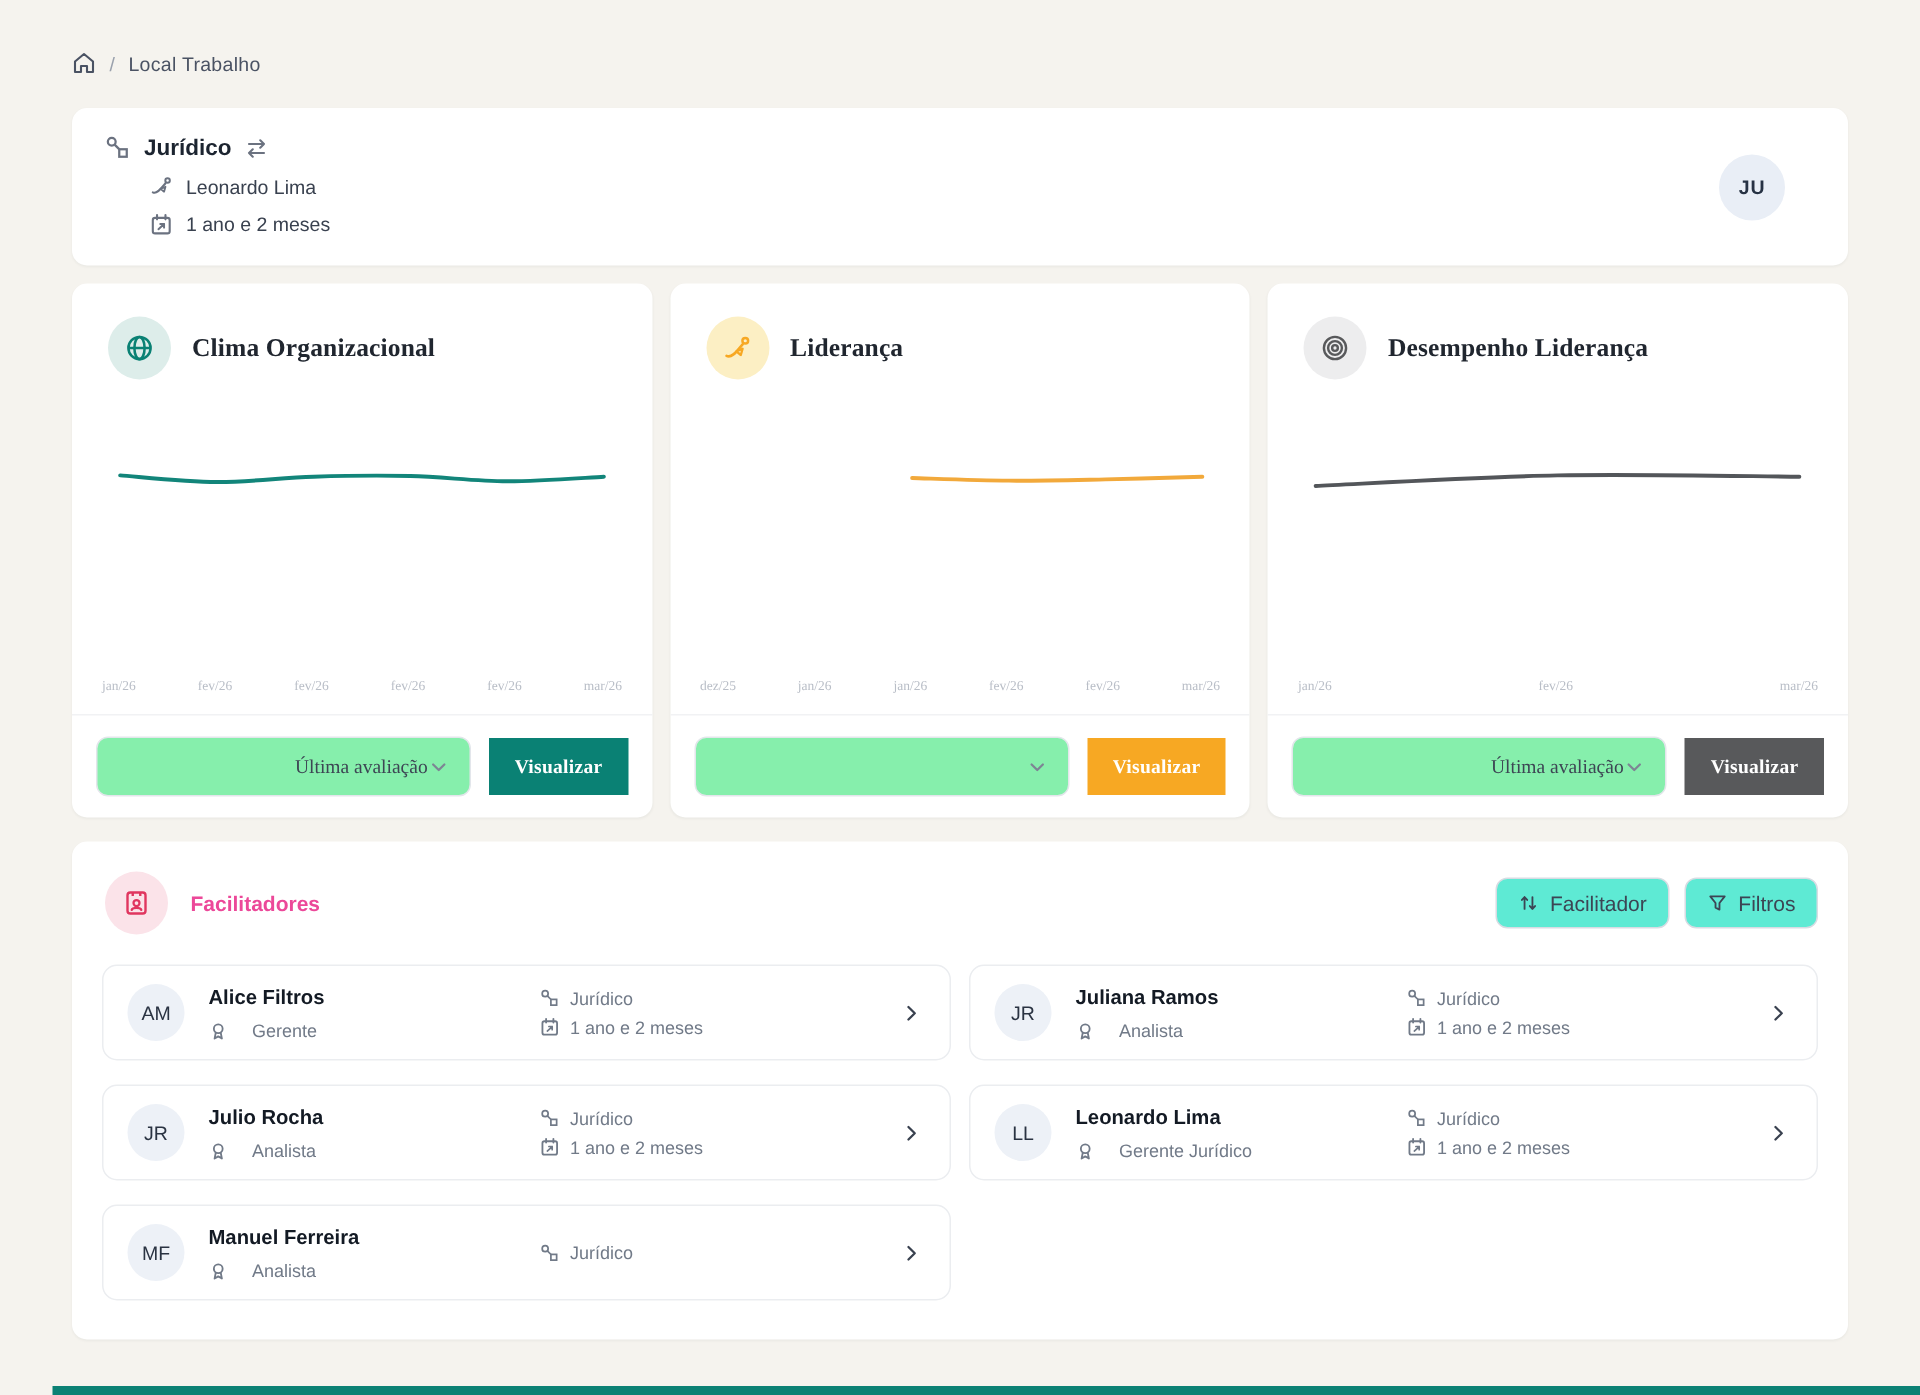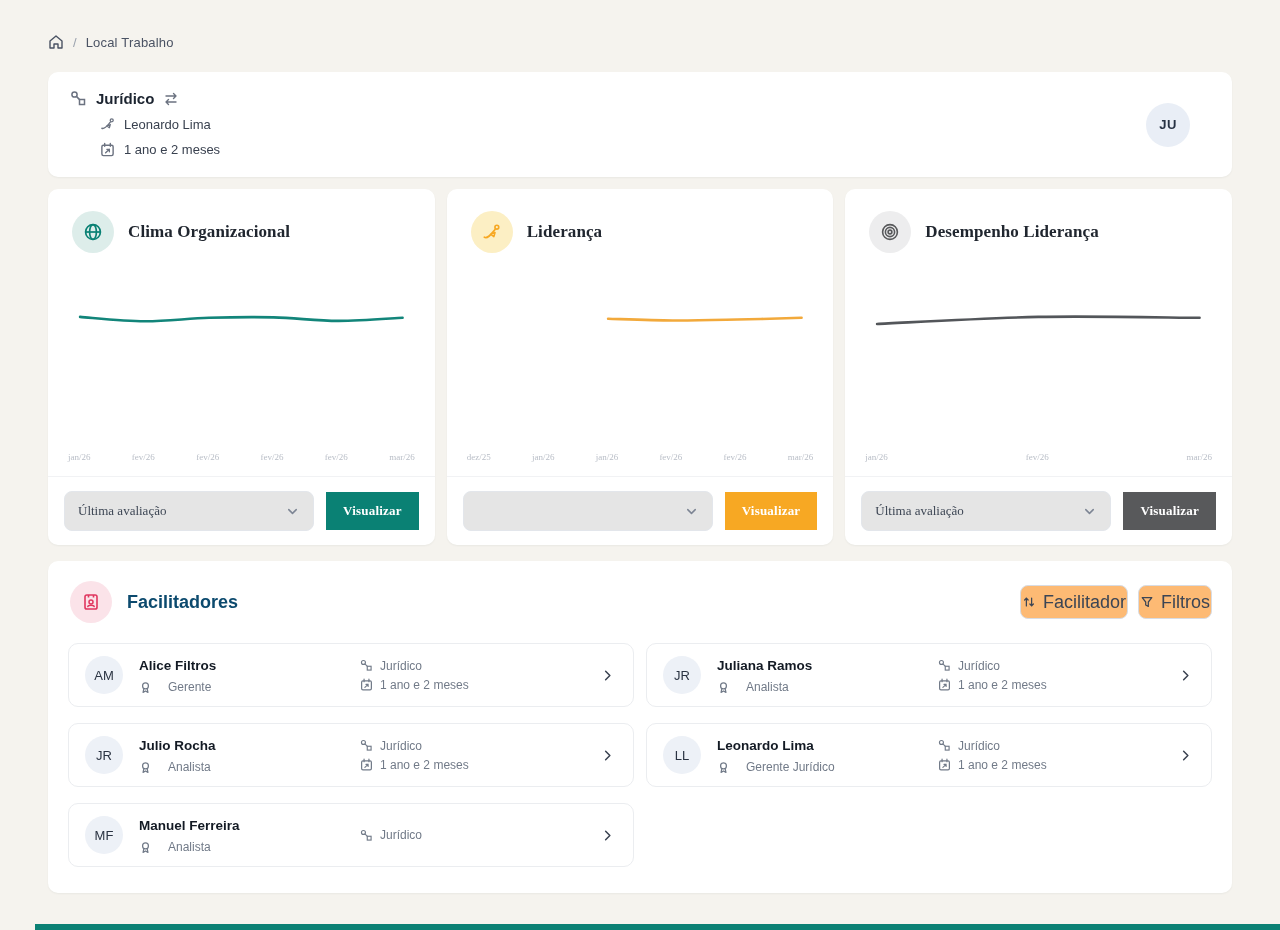--- a/index.html
+++ b/index.html
@@ -33,34 +33,34 @@
   
   .charts-row { display:flex; gap:12px; margin-top:12px;font-family:Liberation Serif, serif; }
   .chart-card { flex:1; display:flex; flex-direction:column; min-height:356px; }
   .cc-head { display:flex; align-items:center; gap:14px; padding:22px 24px 6px 24px; }
   .icon-circle { width:42px; height:42px; border-radius:50%; display:flex; align-items:center; justify-content:center; }
   .cc-title { font-size:17px; font-weight:bold; color:#20262f; letter-spacing:.1px; }
   .cc-plot { padding:8px 18px 0 18px; flex:1; }
   .cc-plot svg { width:100%; height:168px; display:block; }
   .cc-xlabels { display:flex; justify-content:space-between; padding:0 20px 14px 20px; font-size:9px; color:#b9bec7; }
   .cc-footer { border-top:1px solid #f1f2f4; padding:14px 16px; display:flex; align-items:center; gap:12px; }
-  .select { flex:1; height:40px; border:1px solid #e3e6eb; border-radius:8px; background:#e5e5e5;
-    display:flex; align-items:center; justify-content:space-between; padding:0 13px; font-size:13px; color:#3d4654; cursor:pointer; }
+  .select { flex:1; height:40px; border:1px solid #e3e6eb; border-radius:8px; background:#86efac;
+    display:flex; align-items:center; justify-content:flex-end; padding:0 13px; font-size:13px; color:#3d4654; cursor:pointer; }
   .select .chev { color:#7d8594; }
   .btn-primary { height:38px; padding:0 17px; border:none; border-radius:0; color:#fff;
     font-family:inherit; font-size:13px; font-weight:bold; cursor:pointer; letter-spacing:.2px; }
 
   
   .fac-card { margin-top:16px; padding:20px 20px 26px 20px; }
   .fac-head { display:flex; align-items:center; gap:15px; margin-bottom:20px; padding-left:2px; }
-  .fac-title { font-size:18px; font-weight:bold; color:#0c4a6e; }
+  .fac-title { font-size:14px; font-weight:bold; color:#ec4899; }
   .fac-actions { margin-left:auto; display:flex; gap:10px; }
-  .chip-btn { height:34px; display:flex; align-items:center; gap:7px; padding:0 1px;
-    background:#fdba74; border:1px solid #d8dce3; border-radius:8px; font-family:inherit;
-    font-size:18px; color:#3c4554; cursor:pointer; }
+  .chip-btn { height:34px; display:flex; align-items:center; gap:7px; padding:0 14px;
+    background:#5eead4; border:1px solid #d8dce3; border-radius:8px; font-family:inherit;
+    font-size:14px; color:#3c4554; cursor:pointer; }
   .people-grid { display:grid; grid-template-columns:1fr 1fr; column-gap:12px; row-gap:16px; }
   .person-row { border:1px solid #ebedf0; border-radius:10px; padding:12px 18px 12px 16px;
     display:flex; align-items:center; gap:16px; min-height:64px; cursor:pointer; background:#fff; }
   .p-avatar { width:38px; height:38px; border-radius:50%; background:#edf1f7; color:#2a3342;
     display:flex; align-items:center; justify-content:center; font-size:13px; font-weight:normal; }
   .p-main { flex:0 0 205px; }
   .p-name { font-size:13.5px; font-weight:bold; color:#131a24; }
   .p-role { display:flex; align-items:center; gap:16px; margin-top:6px; font-size:12px; color:#717a88; }
   .p-info { flex:1; display:flex; flex-direction:column; gap:5px; }
   .p-info-line { display:flex; align-items:center; gap:7px; font-size:12px; color:#717a88; }

